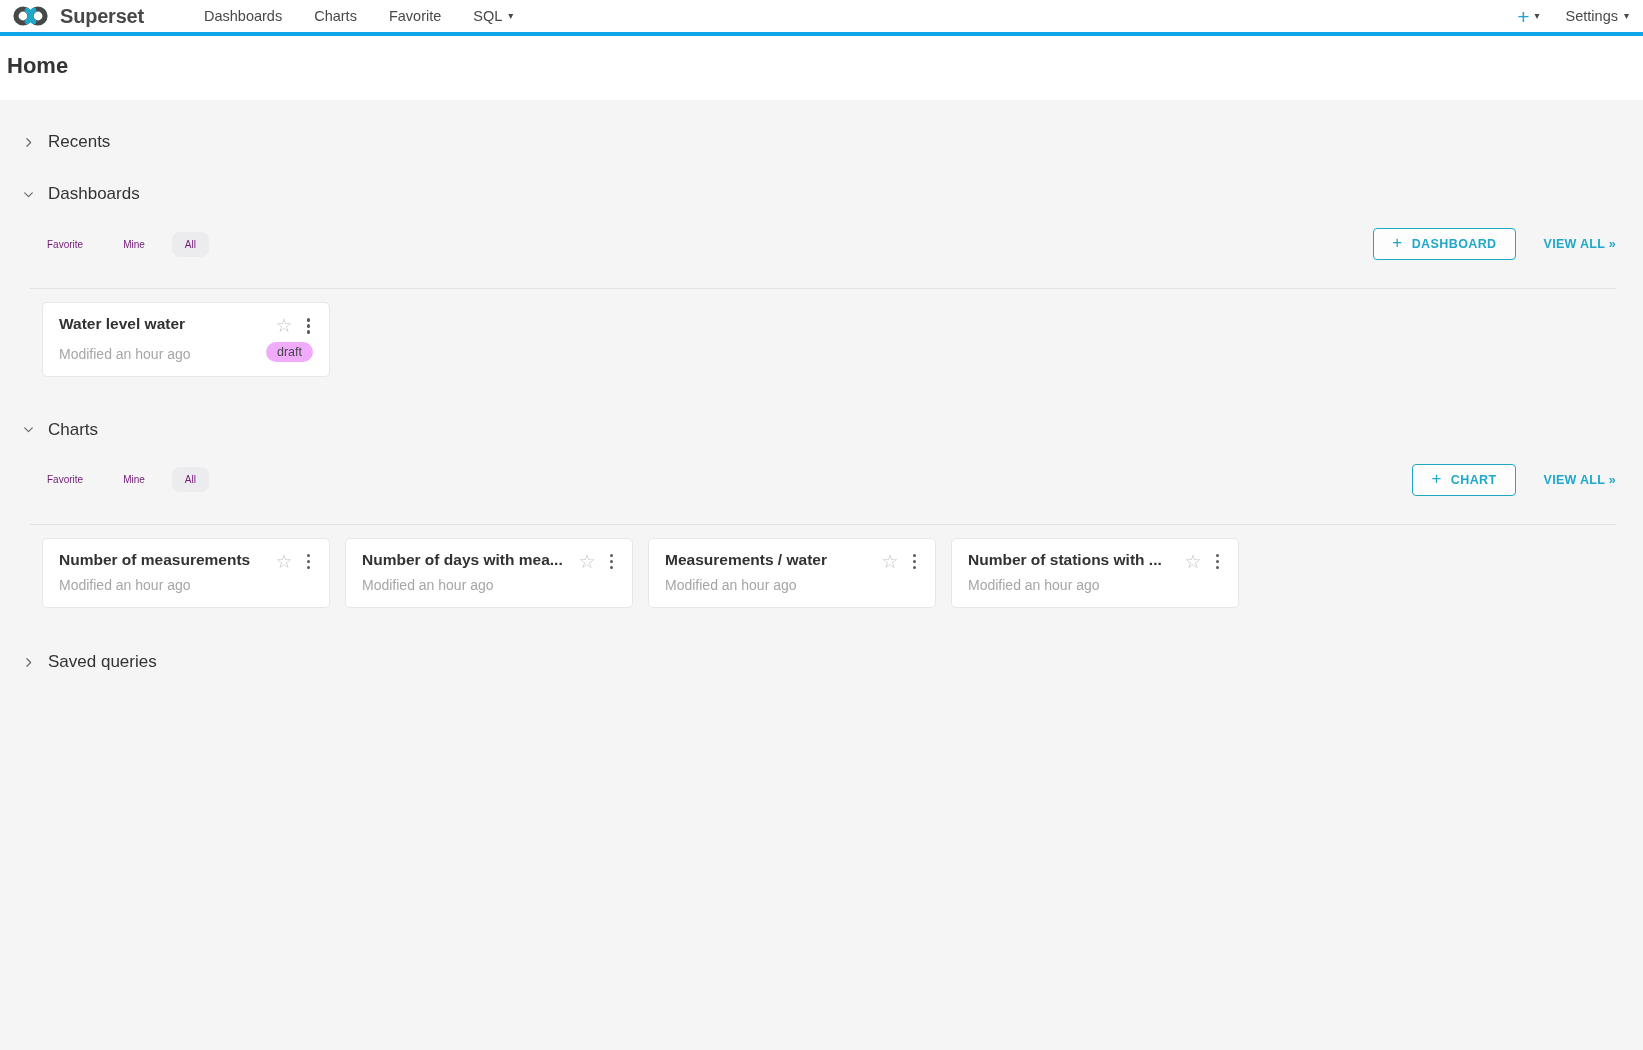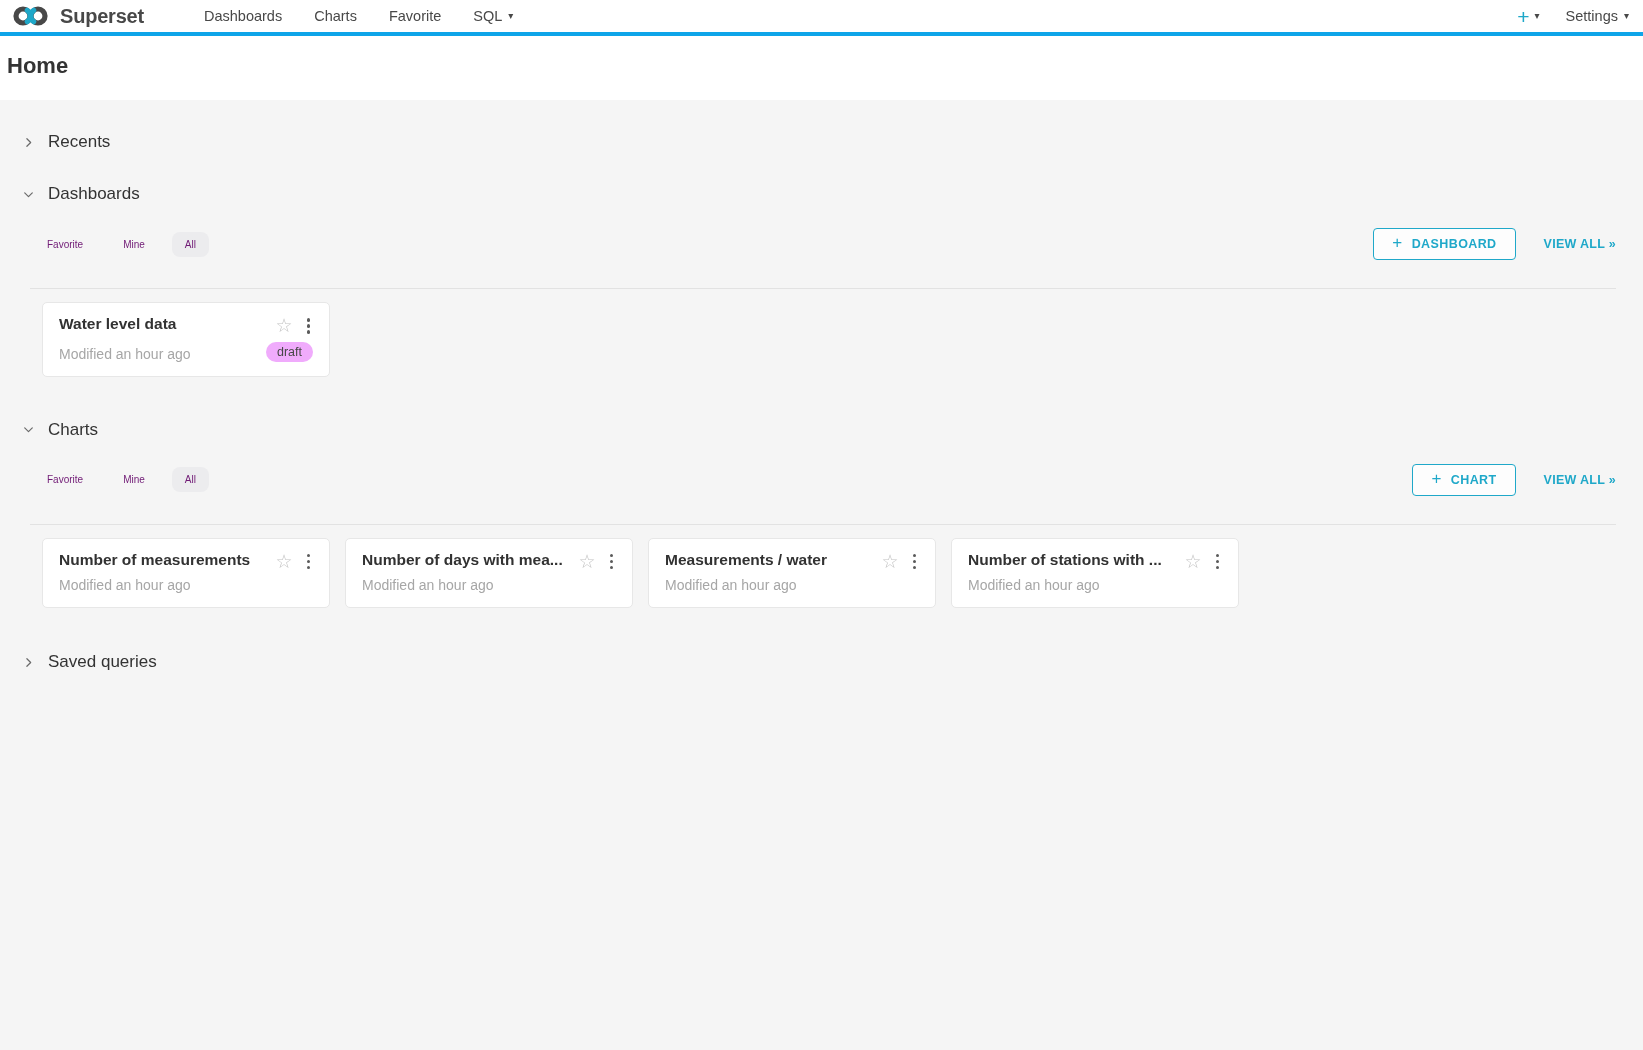--- a/index.html
+++ b/index.html
@@ -150,21 +150,21 @@
         <span>DASHBOARD</span>
       </button>
       <a class="view-all">VIEW ALL »</a>
     </div>
   </div>
   <div class="divider"></div>
 
   <div class="cards-row">
     <div class="card">
       <div class="card-top">
-        <span class="card-title">Water level data</span>
+        <span class="card-title">Water level water</span>
         <span class="card-icons">
           <span class="star">☆</span>
           <span class="kebab">
               <span></span>
               <span></span>
               <span></span>
             </span>
         </span>
       </div>
       <div class="card-bottom">

